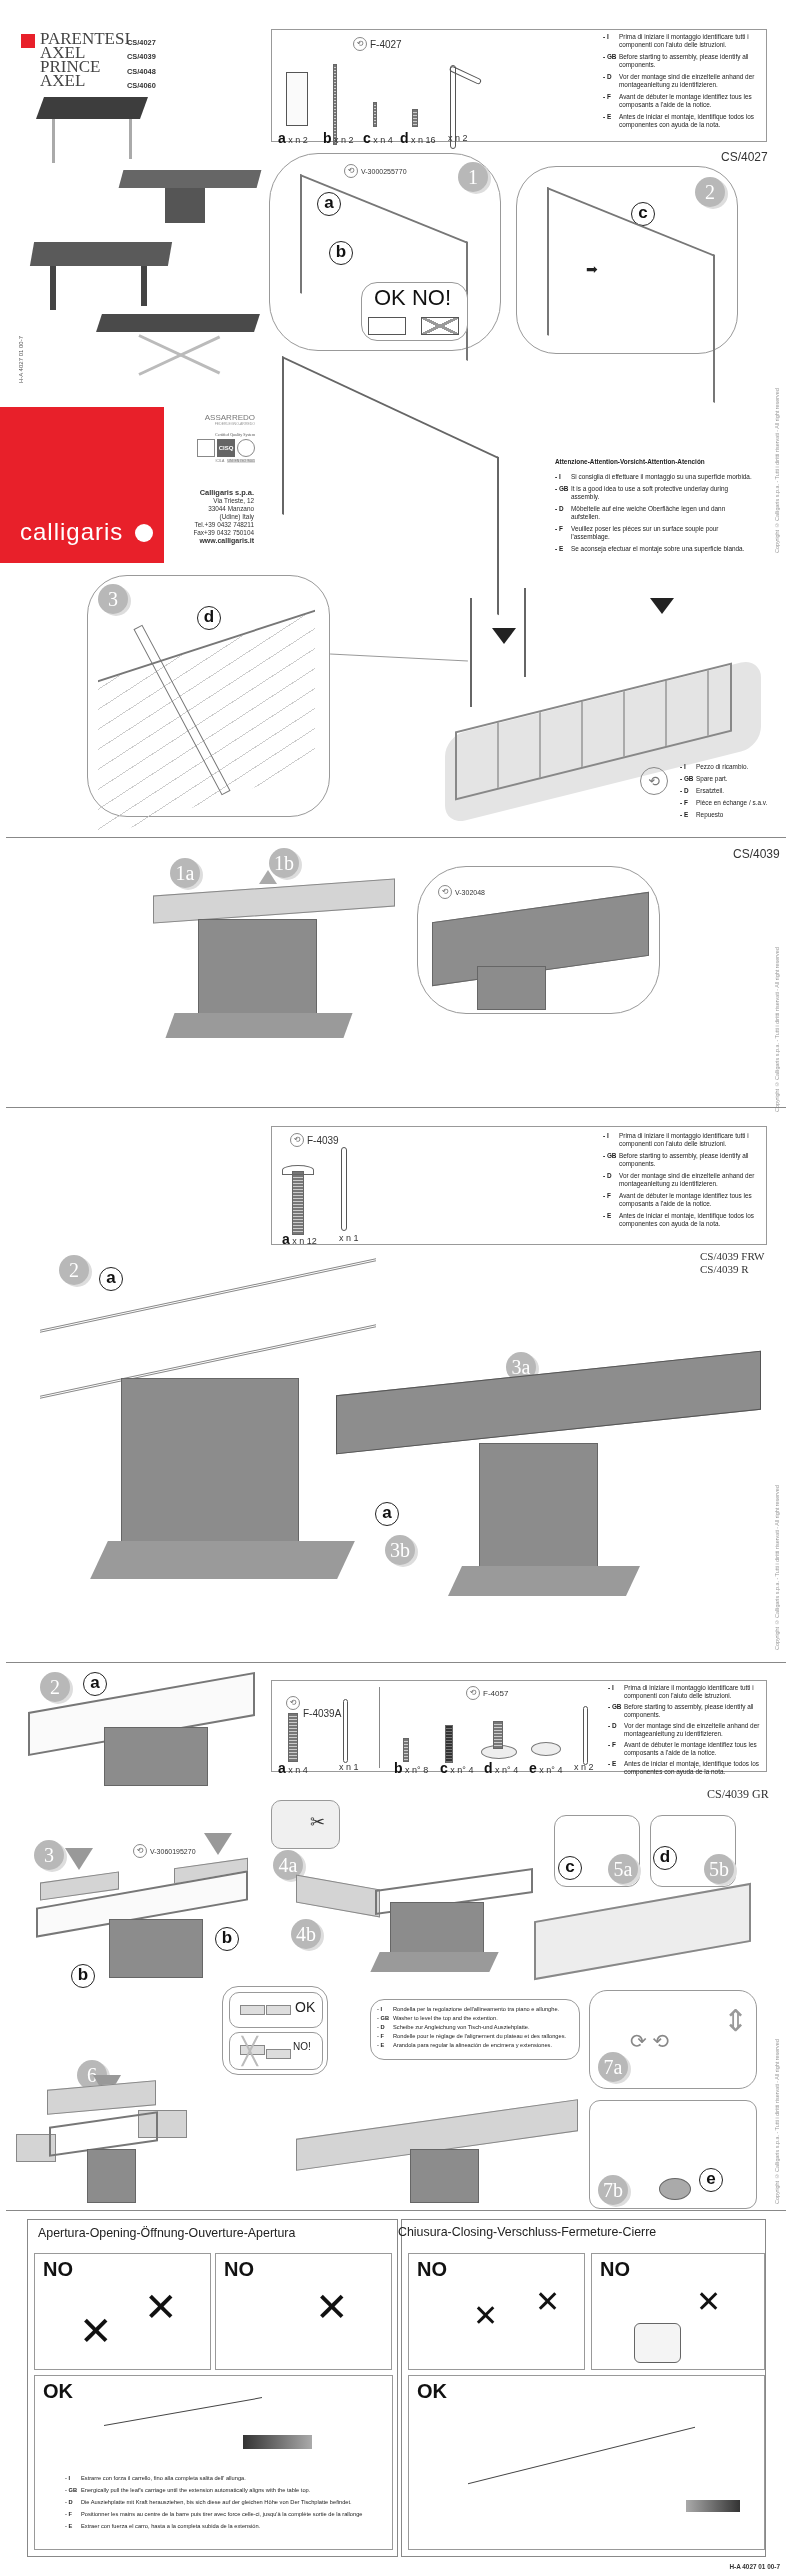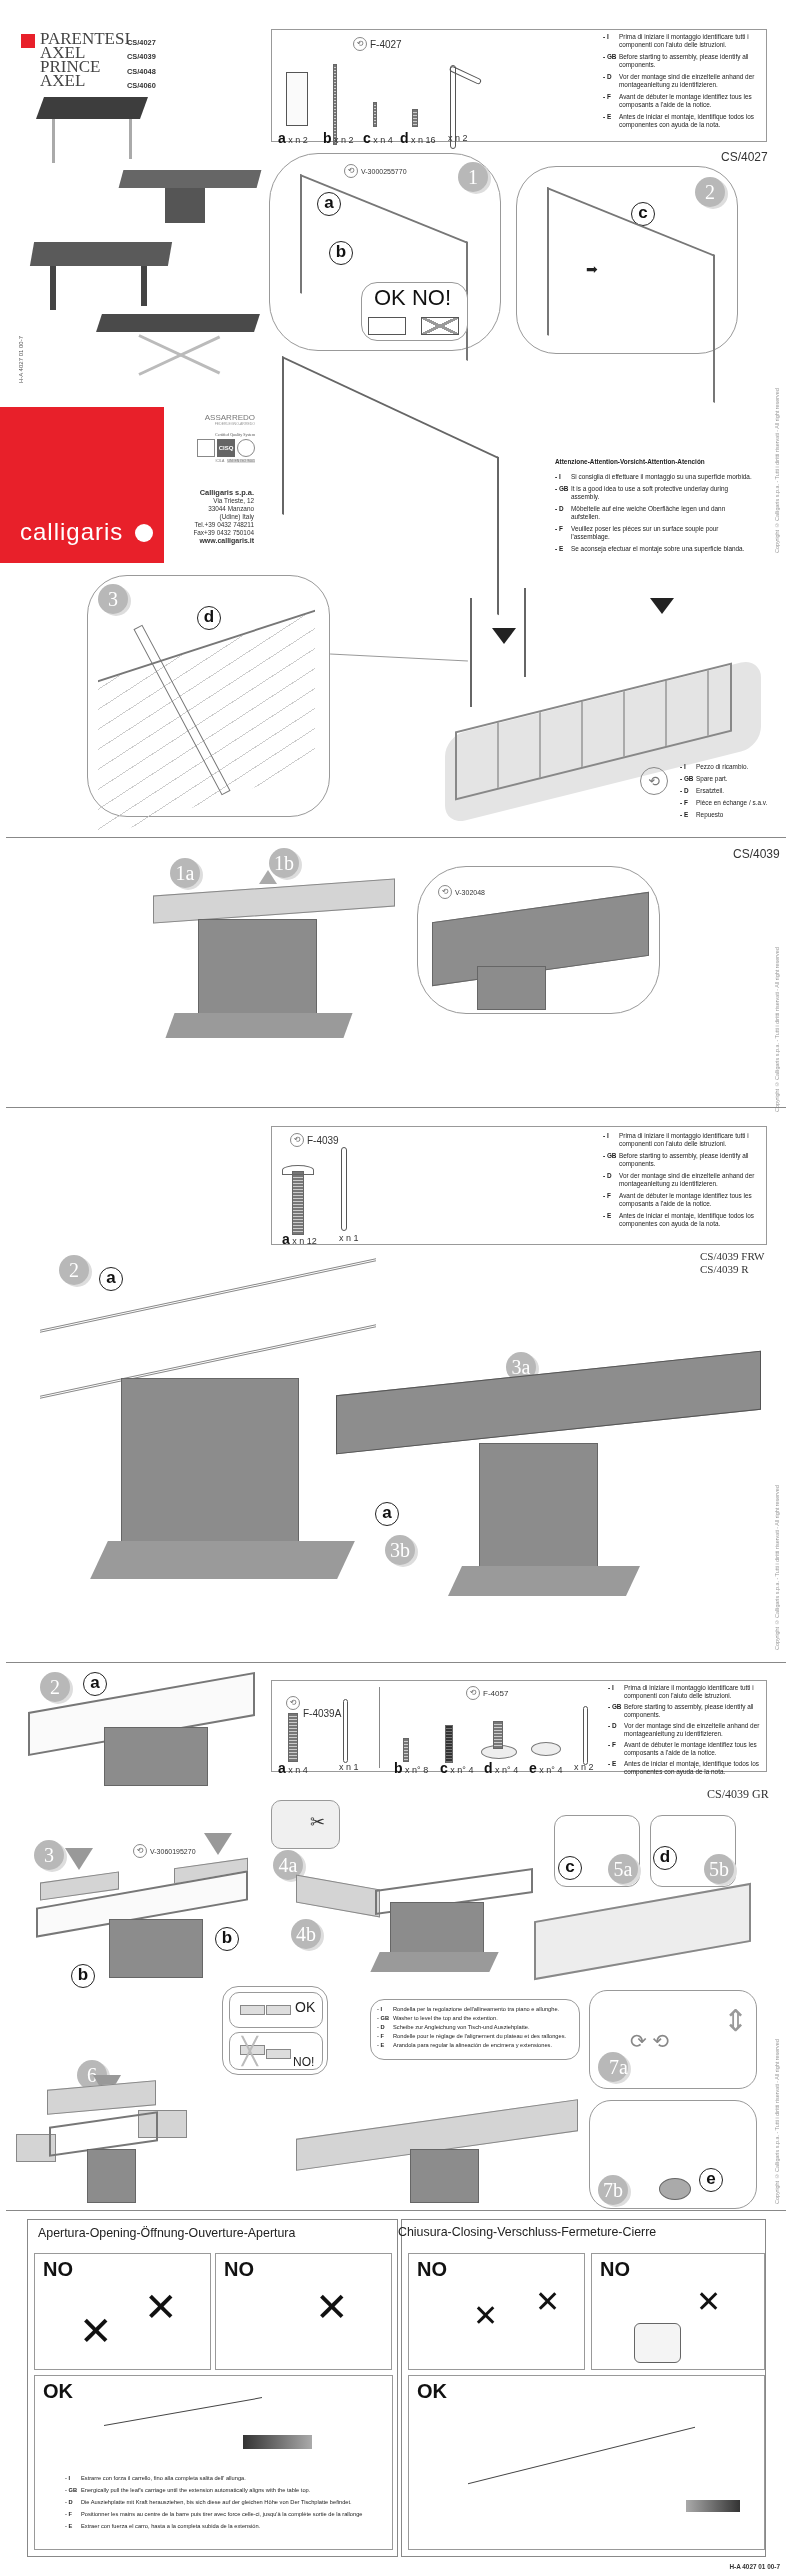--- a/index.html
+++ b/index.html
@@ -414,21 +414,21 @@
 <div class="bubble" style="left:222px;top:1986px;width:106px;height:89px;border-radius:16px;">
   <div class="abs" style="left:6px;top:5px;width:94px;height:36px;border:1px solid #999;border-radius:10px;">
     <div class="abs" style="left:10px;top:12px;width:25px;height:10px;background:#ddd;border:1px solid #888;"></div>
     <div class="abs" style="left:36px;top:12px;width:25px;height:10px;background:#ddd;border:1px solid #888;"></div>
     <div class="abs" style="left:65px;top:6px;font-size:14px;">OK</div>
   </div>
   <div class="abs" style="left:6px;top:45px;width:94px;height:38px;border:1px solid #999;border-radius:10px;">
     <div class="abs" style="left:10px;top:12px;width:25px;height:10px;background:#ddd;border:1px solid #888;"></div>
     <div class="abs" style="left:36px;top:16px;width:25px;height:10px;background:#ddd;border:1px solid #888;"></div>
     <div class="abs" style="left:12px;top:0;font-size:26px;color:#bbb;line-height:36px;">╳</div>
-    <div class="abs" style="left:63px;top:8px;font-size:12px;margin-top:14px;">NO!</div>
+    <div class="abs" style="left:63px;top:8px;font-size:10px;">NO!</div>
   </div>
 </div>
 
 <div class="bubble" style="left:370px;top:1999px;width:210px;height:61px;border-radius:14px;">
   <div class="abs lang" style="left:6px;top:6px;width:203px;font-size:5.7px;line-height:7px;">
     <div class="row" style="margin-bottom:2px;">
         <span class="k">- I</span>
         <span>Rondella per la regolazione dell'allineamento tra piano e allunghe.</span>
       </div>
     <div class="row" style="margin-bottom:2px;">
@@ -446,25 +446,25 @@
     <div class="row" style="margin-bottom:2px;">
         <span class="k">- E</span>
         <span>Arandola para regular la alineación de encimera y extensiones.</span>
       </div>
   </div>
 </div>
 <div class="table-top" style="left:296px;top:2119px;width:282px;height:32px;transform:skewY(-8deg);"></div>
 <div class="ped" style="left:410px;top:2149px;width:69px;height:54px;"></div>
 
 <div class="bubble" style="left:589px;top:1990px;width:168px;height:99px;border-radius:18px;">
-  <div class="step" style="left:8px;top:61px;text-align:right;">7a</div>
+  <div class="step" style="left:8px;top:61px;">7a</div>
   <div class="abs" style="left:133px;top:12px;font-size:30px;color:#999;">⇕</div>
   <div class="abs" style="left:40px;top:38px;font-size:20px;color:#888;">⟳ ⟲</div>
 </div>
-<div class="bubble" style="left:589px;top:2100px;width:168px;height:109px;border-radius:22px;">
+<div class="bubble" style="left:589px;top:2100px;width:168px;height:109px;border-radius:11px;">
   <div class="step" style="left:8px;top:74px;">7b</div>
   <div class="lbl" style="left:109px;top:67px;">e</div>
   <div class="abs" style="left:69px;top:77px;width:32px;height:22px;border-radius:50%;background:#aaa;border:1px solid #666;"></div>
 </div>
 <div class="vert" style="left:774px;top:2036px;height:168px;">Copyright © Calligaris s.p.a. - Tutti i diritti riservati - All right reserved</div>
 
 <div class="hr" style="top:2210px;"></div>
 
 <div class="box" style="left:27px;top:2219px;width:371px;height:338px;border-color:#888;">
   <div class="abs" style="left:10px;top:6px;font-size:12.4px;font-weight:normal;white-space:nowrap;">Apertura-Opening-Öffnung-Ouverture-Apertura</div>

